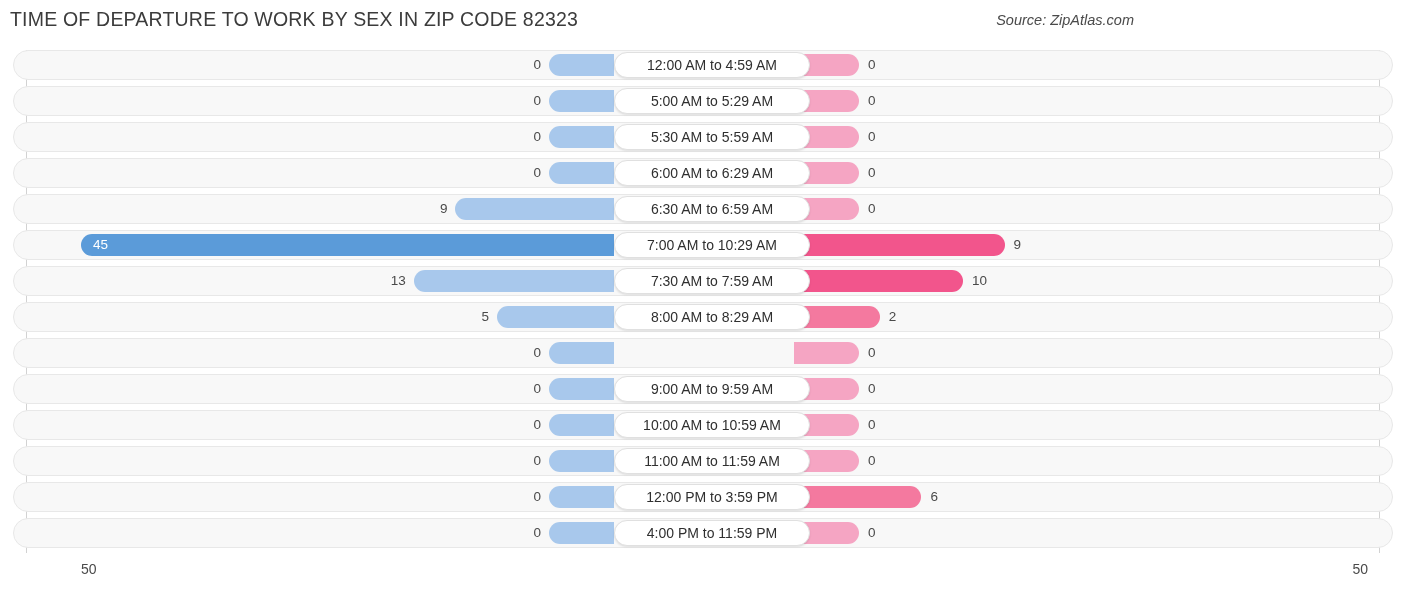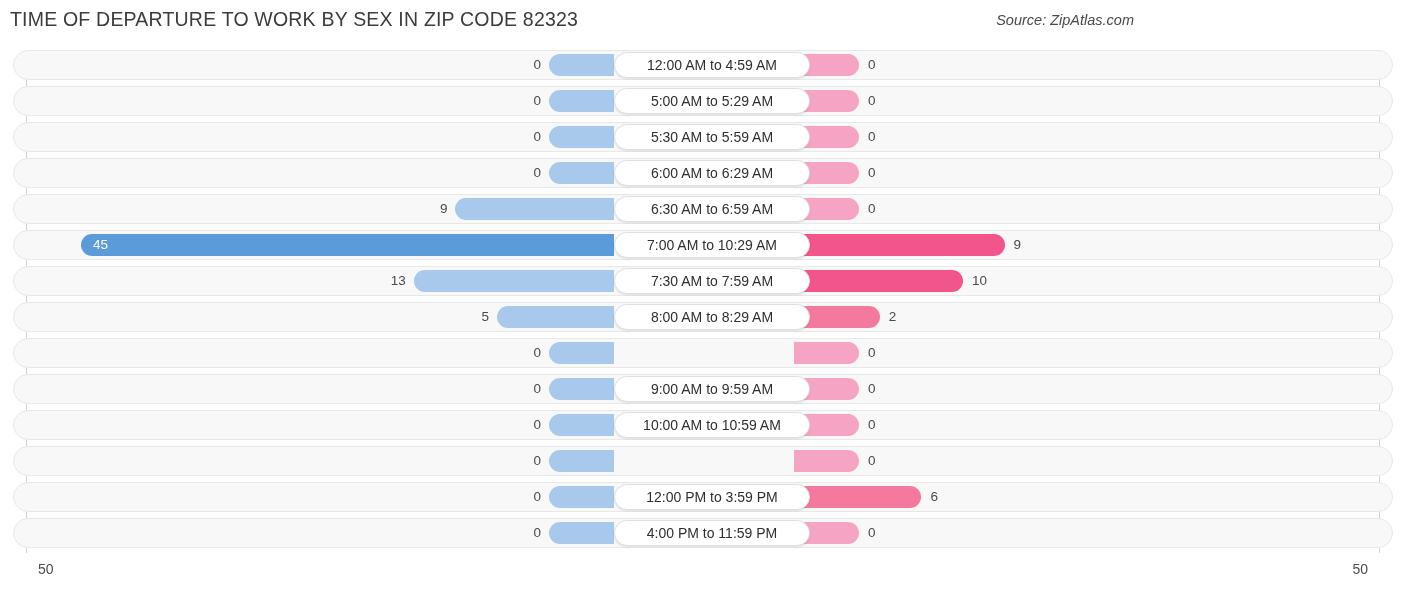--- a/index.html
+++ b/index.html
@@ -141,20 +141,21 @@
     left: 0;
     top: 553px;
     width: 1406px;
     height: 42px;
   }
   .tick {
     position: absolute;
     top: 8px;
     font-size: 14px;
     color: #4a4a4a;
+    margin-left: 43px;
   }
   .tick-left  { left: 38px; }
   .tick-right { right: 38px; }
   .legend {
     position: absolute;
     left: 0;
     top: 8px;
     width: 1406px;
     display: flex;
     justify-content: center;
@@ -286,20 +287,21 @@
           <div class="val val-female" style="left: 854px;">0</div>
           <div class="pill">10:00 AM to 10:59 AM</div>
         </div>
       </div>
       <div class="row" style="top: 396px;">
         <div class="row-inner">
           <div class="bar bar-male" style="left: 535px; width: 65px;"></div>
           <div class="val val-male" style="left: 475px; width: 52px;">0</div>
           <div class="bar bar-female" style="left: 780px; width: 65px;"></div>
           <div class="val val-female" style="left: 854px;">0</div>
+          <div class="pill">11:00 AM to 11:59 AM</div>
         </div>
       </div>
       <div class="row" style="top: 432px;">
         <div class="row-inner">
           <div class="bar bar-male" style="left: 535px; width: 65px;"></div>
           <div class="val val-male" style="left: 475px; width: 52px;">0</div>
           <div class="bar bar-female mid" style="left: 780px; width: 127.4px;"></div>
           <div class="val val-female" style="left: 916.4px;">6</div>
           <div class="pill">12:00 PM to 3:59 PM</div>
         </div>

